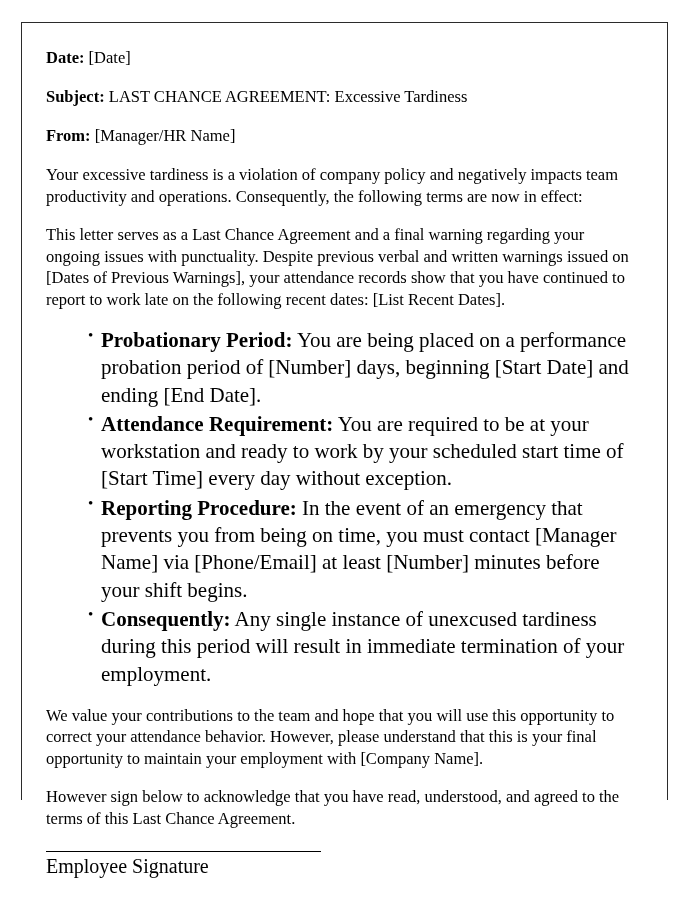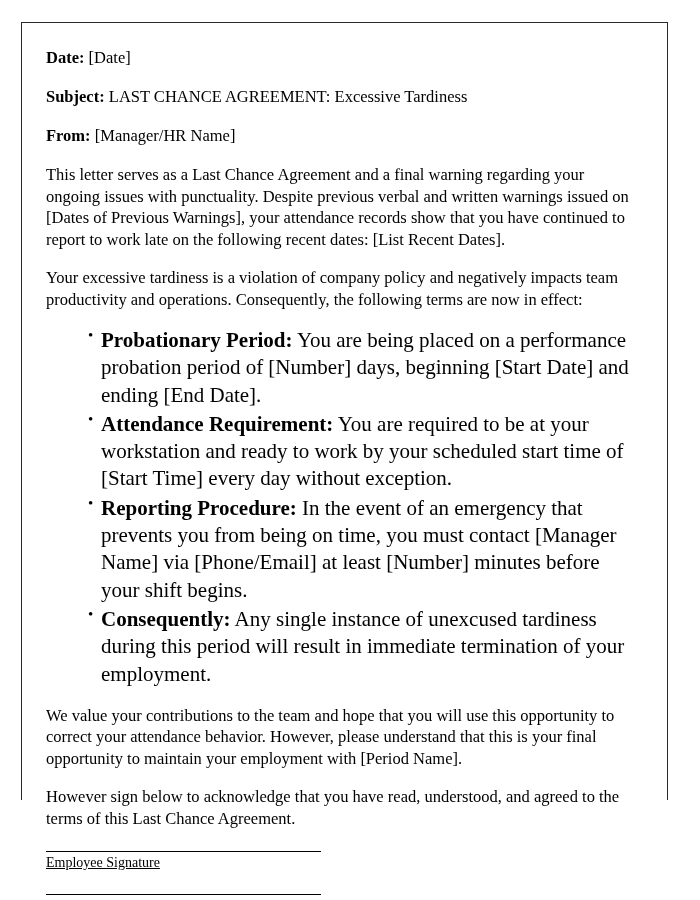--- a/index.html
+++ b/index.html
@@ -75,24 +75,23 @@
 
   .sig-block { margin-top: 22px; }
   .sig-group { margin-bottom: 12px; }
   .sig-rule {
     width: 275px;
     height: 0;
     border-top: 1.3px solid #000000;
     margin: 0 0 2px 0;
   }
   .sig-label {
-    font-size: 14px;
+    font-size: 20px;
     line-height: 1.28;
     margin: 0 0 22px 0;
-    text-decoration: underline;
   }
 </style>
 </head>
 <body>
 
 <div class="page">
   <div class="page-inner">
 
     <div class="hdr-line">
       <span class="lbl">Date:</span>
@@ -104,40 +103,40 @@
       <span class="lbl">Subject:</span>
       <span>LAST CHANCE AGREEMENT: Excessive Tardiness</span>
     </div>
 
     <div class="hdr-line">
       <span class="lbl">From:</span>
       <span>[Manager/HR Name]</span>
     </div>
 
 
+    <p class="body-par">Your excessive tardiness is a violation of company policy and negatively impacts team productivity and operations. Consequently, the following terms are now in effect:</p>
+
     <p class="body-par">This letter serves as a Last Chance Agreement and a final warning regarding your ongoing issues with punctuality. Despite previous verbal and written warnings issued on [Dates of Previous Warnings], your attendance records show that you have continued to report to work late on the following recent dates: [List Recent Dates].</p>
-
-    <p class="body-par">Your excessive tardiness is a violation of company policy and negatively impacts team productivity and operations. Consequently, the following terms are now in effect:</p>
 
     <ul class="terms">
       <li>
         <span class="term">Probationary Period:</span><span> You are being placed on a performance probation period of [Number] days, beginning [Start Date] and ending [End Date].</span>
       </li>
       <li>
         <span class="term">Attendance Requirement:</span><span> You are required to be at your workstation and ready to work by your scheduled start time of [Start Time] every day without exception.</span>
       </li>
       <li>
         <span class="term">Reporting Procedure:</span><span> In the event of an emergency that prevents you from being on time, you must contact [Manager Name] via [Phone/Email] at least [Number] minutes before your shift begins.</span>
       </li>
       <li>
         <span class="term">Consequently:</span><span> Any single instance of unexcused tardiness during this period will result in immediate termination of your employment.</span>
       </li>
     </ul>
 
-    <p class="body-par">We value your contributions to the team and hope that you will use this opportunity to correct your attendance behavior. However, please understand that this is your final opportunity to maintain your employment with [Period Name].</p>
+    <p class="body-par">We value your contributions to the team and hope that you will use this opportunity to correct your attendance behavior. However, please understand that this is your final opportunity to maintain your employment with [Company Name].</p>
 
     <p class="body-par">However sign below to acknowledge that you have read, understood, and agreed to the terms of this Last Chance Agreement.</p>
 
     <div class="sig-block">
 
       <div class="sig-group">
         <div class="sig-rule"></div>
         <div class="sig-label">Employee Signature</div>
       </div>
 

